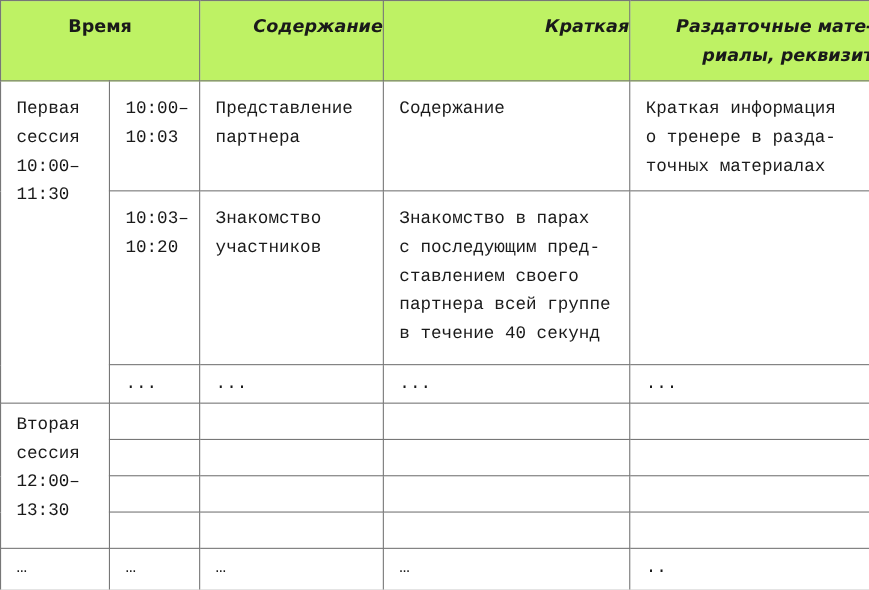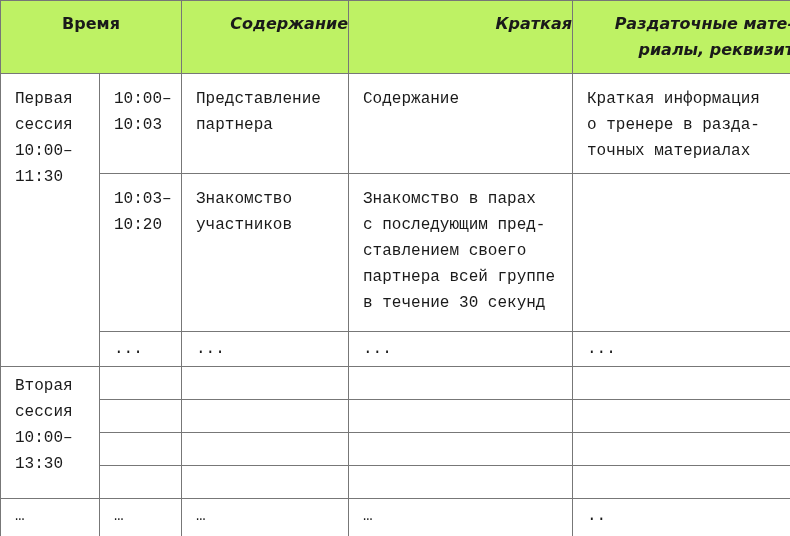--- a/index.html
+++ b/index.html
@@ -77,21 +77,21 @@
         </td>
     <td>
           <span class="c">Знакомство
 участников</span>
         </td>
     <td>
           <span class="c">Знакомство в парах
 с последующим пред-
 ставлением своего
 партнера всей группе
-в течение 30 секунд</span>
+в течение 40 секунд</span>
         </td>
     <td>
           <span class="c"></span>
         </td>
   </tr>
   <tr style="height:35px">
     <td class="dots">
           <span class="c">...</span>
         </td>
     <td class="dots">
@@ -102,21 +102,21 @@
         </td>
     <td class="dots">
           <span class="c">...</span>
         </td>
   </tr>
 
   <tr>
     <td class="sess" rowspan="4">
           <span class="c" style="padding-top:6px">Вторая
 сессия
-10:00–
+12:00–
 13:30</span>
         </td>
     <td class="sub"></td>
     <td class="sub"></td>
     <td class="sub"></td>
     <td class="sub"></td>
   </tr>
   <tr>
     <td class="sub"></td>
     <td class="sub"></td>

